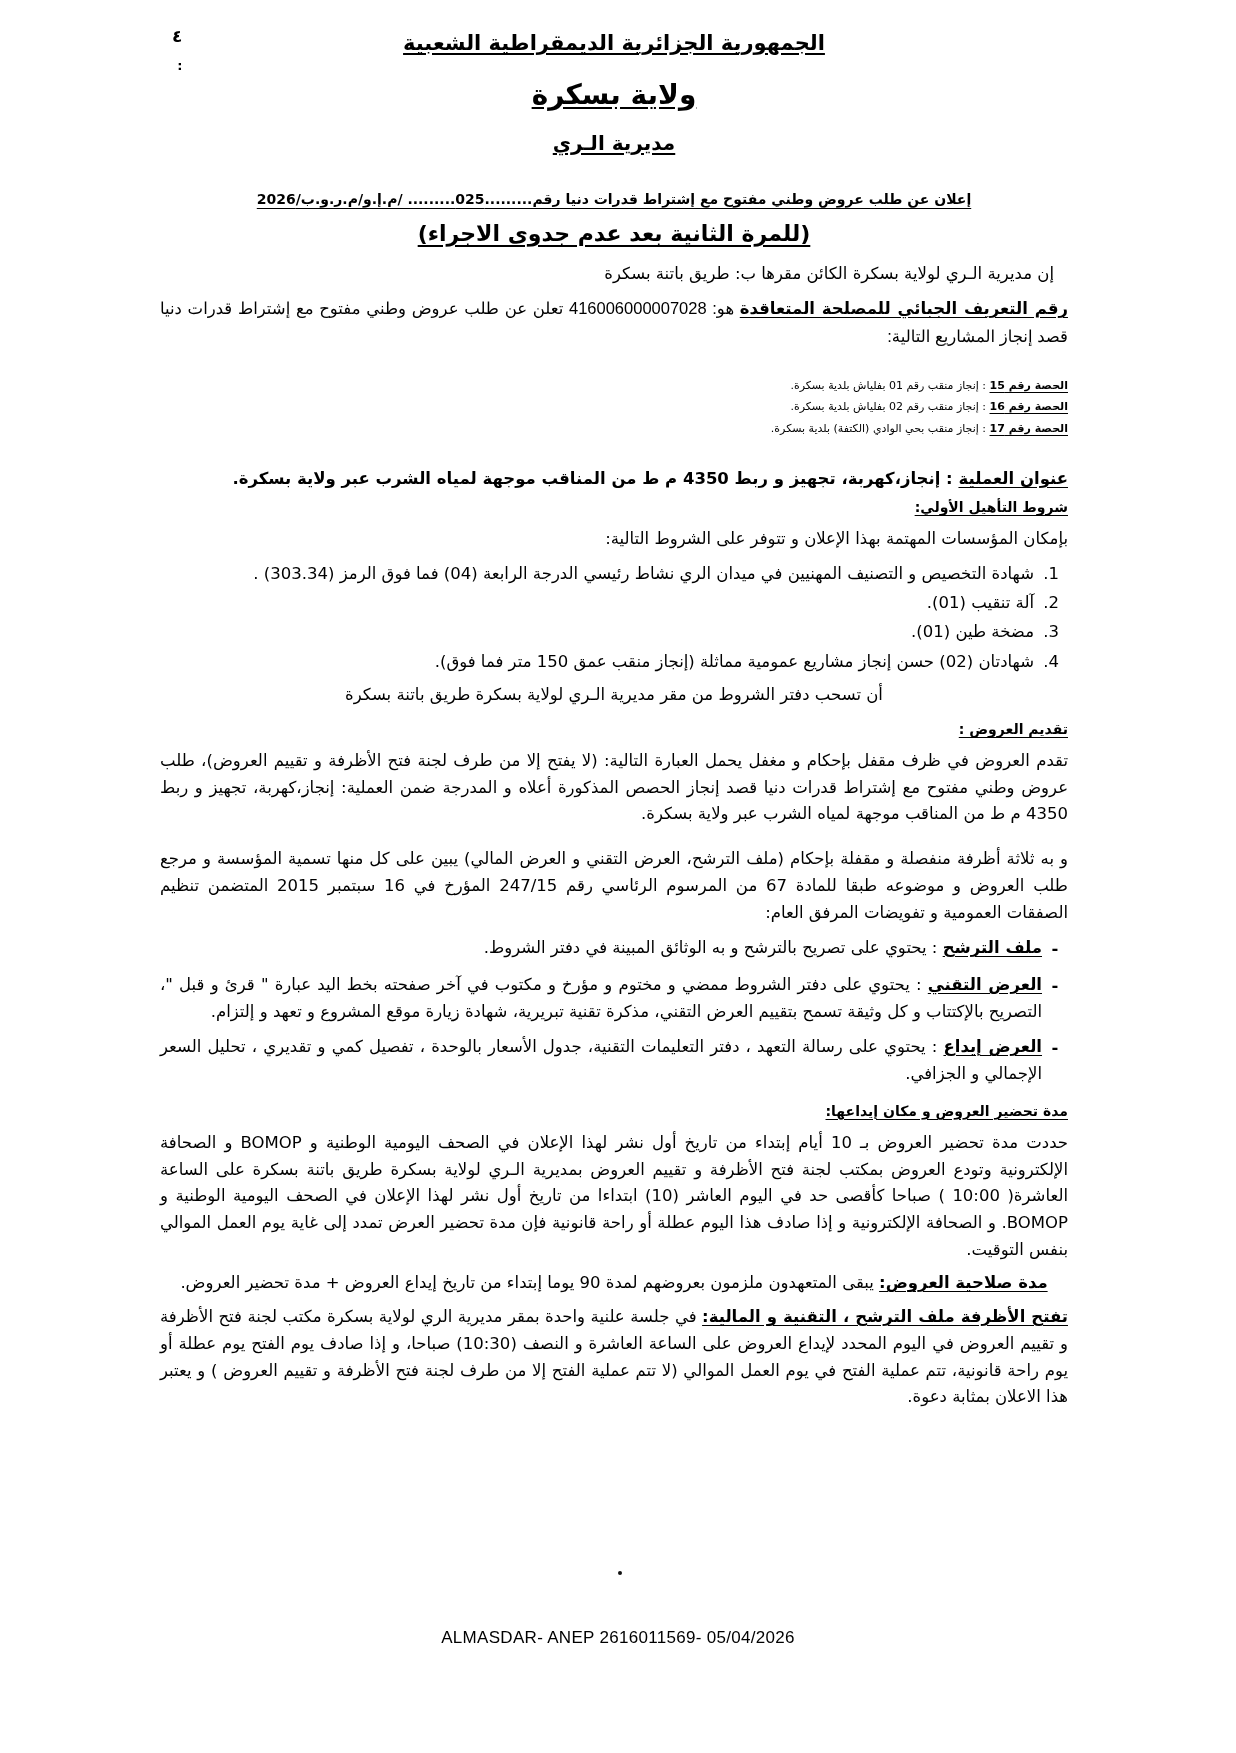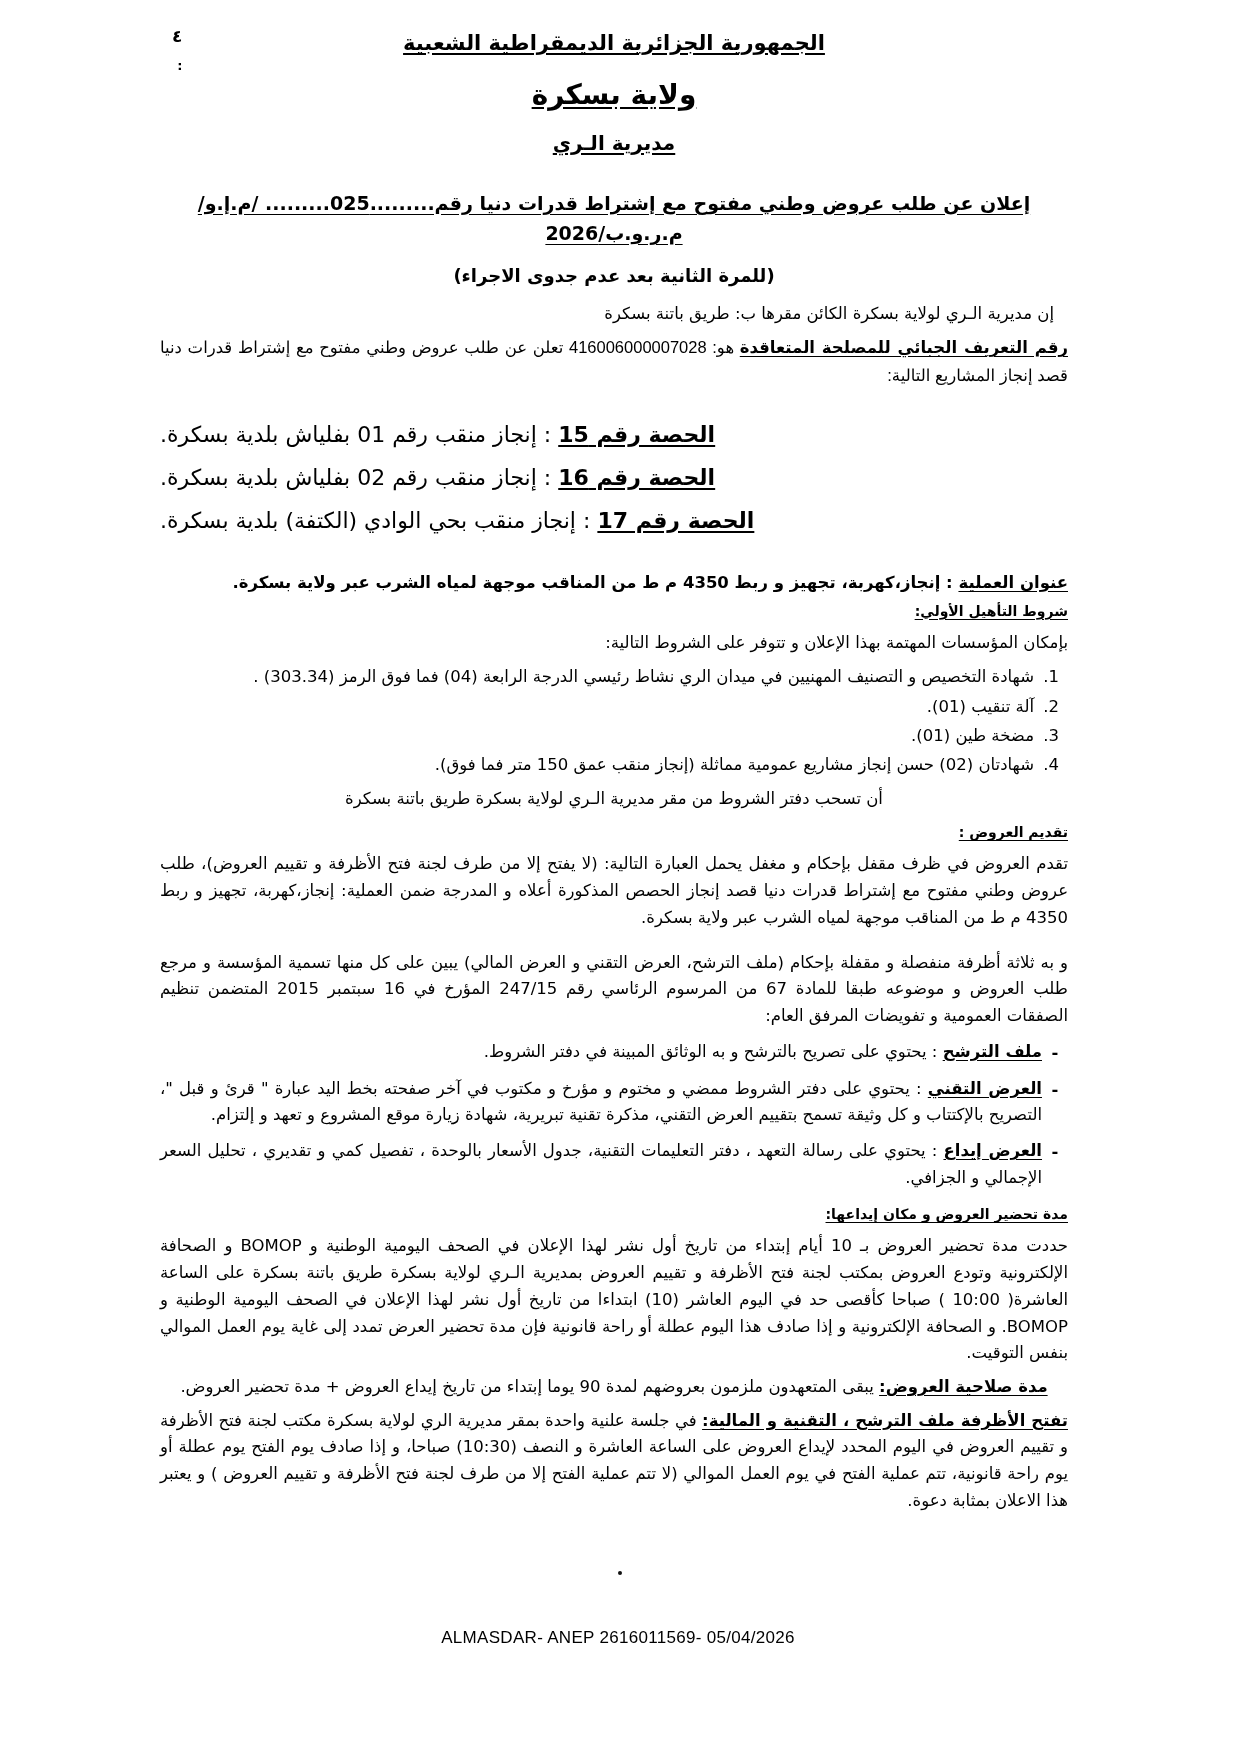--- a/index.html
+++ b/index.html
@@ -55,33 +55,34 @@
   }
   .u { text-decoration: underline; text-underline-offset: 3px; }
   
   .title-block {
     text-align: center;
     font-weight: bold;
     margin-top: 26px;
     margin-bottom: 8px;
   }
   .title-main {
-    font-size: 19px;
+    font-size: 14px;
     line-height: 1.6;
     text-decoration: underline;
     text-underline-offset: 4px;
     display: inline-block;
     padding: 0 2px;
   }
   .title-sub {
-    font-size: 18px;
+    font-size: 22px;
     line-height: 1.8;
+    text-decoration: underline;
     text-underline-offset: 4px;
     display: inline-block;
-    margin-top: 12px;
+    margin-top: 4px;
   }
   
   p.para {
     font-size: 16.5px;
     line-height: 1.62;
     margin: 7px 0;
     text-align: justify;
     text-justify: inter-word;
   }
   .bold { font-weight: bold; }
@@ -90,23 +91,23 @@
     font-size: 16.5px;
     line-height: 1.62;
     margin: 6px 14px;
     text-align: right;
   }
   
   .lots {
     margin: 24px 0 26px 0;
   }
   .lot-line {
-    font-size: 22px;
+    font-size: 11px;
     line-height: 1.95;
-    text-align: left;
+    text-align: right;
     padding-right: 0;
   }
   .lot-label {
     font-weight: bold;
     text-decoration: underline;
     text-underline-offset: 3px;
   }
   
   .sec-head {
     font-size: 14px;

